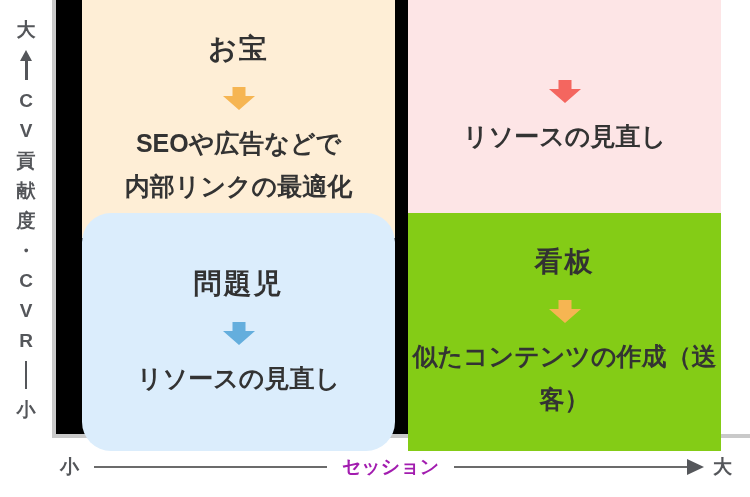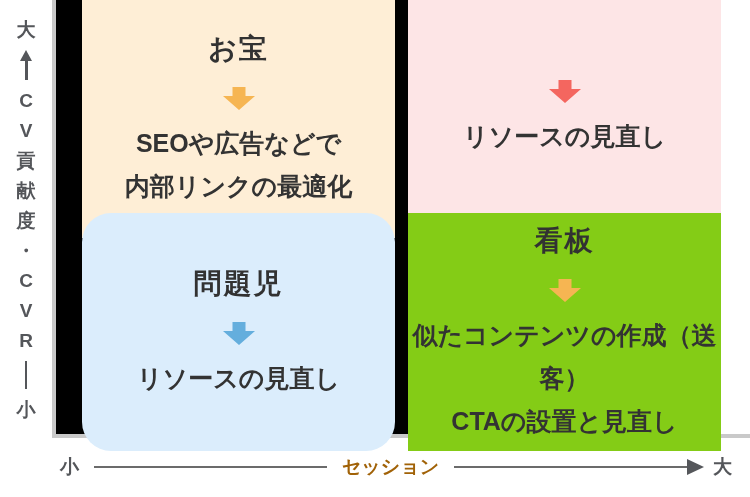--- a/index.html
+++ b/index.html
@@ -40,21 +40,21 @@
   .q-br{left:408px;top:213px;}
   .q-title{font-size:28px;font-weight:bold;color:#323232;letter-spacing:2px;margin-bottom:19px;}
   .q-arrow{margin-bottom:12px;display:block;}
   .q-line{font-size:25px;font-weight:bold;color:#333333;line-height:1.72;}
   
   .x-axis{
     position:absolute;left:60px;right:18px;top:453px;height:28px;
     display:flex;align-items:center;
     color:#54565a;font-size:19px;font-weight:bold;
   }
-  .x-title{color:#a16207;}
+  .x-title{color:#a21caf;}
   .h-line{flex:1;height:2px;background:#6b6b6b;margin:0 15px;}
   .h-line-arrow{flex:1;height:2px;background:#6b6b6b;margin:0 26px 0 15px;position:relative;}
   .h-line-arrow::after{
     content:"";position:absolute;right:-17px;top:-7px;
     border-left:17px solid #55575b;
     border-top:8px solid transparent;border-bottom:8px solid transparent;
   }
 </style>
 </head>
 <body>
@@ -111,21 +111,20 @@
     </div>
   </div>
 
   <div class="quad q-br" style="background-color: #84cc16;">
     <div class="q-title">看板</div>
     <svg class="q-arrow" width="32" height="23" viewBox="0 0 32 23">
       <path d="M9.5 0 H22.5 V9 H32 L16 23 L0 9 H9.5 Z" fill="#f6b552"></path>
     </svg>
     <div>
       <div class="q-line">似たコンテンツの作成（送客）</div>
-      <div class="q-line">CTAの設置と見直し</div>
     </div>
   </div>
 
   <div class="x-axis">
     <span>小</span>
     <span class="h-line"></span>
     <span class="x-title">セッション</span>
     <span class="h-line-arrow"></span>
     <span>大</span>
   </div>

